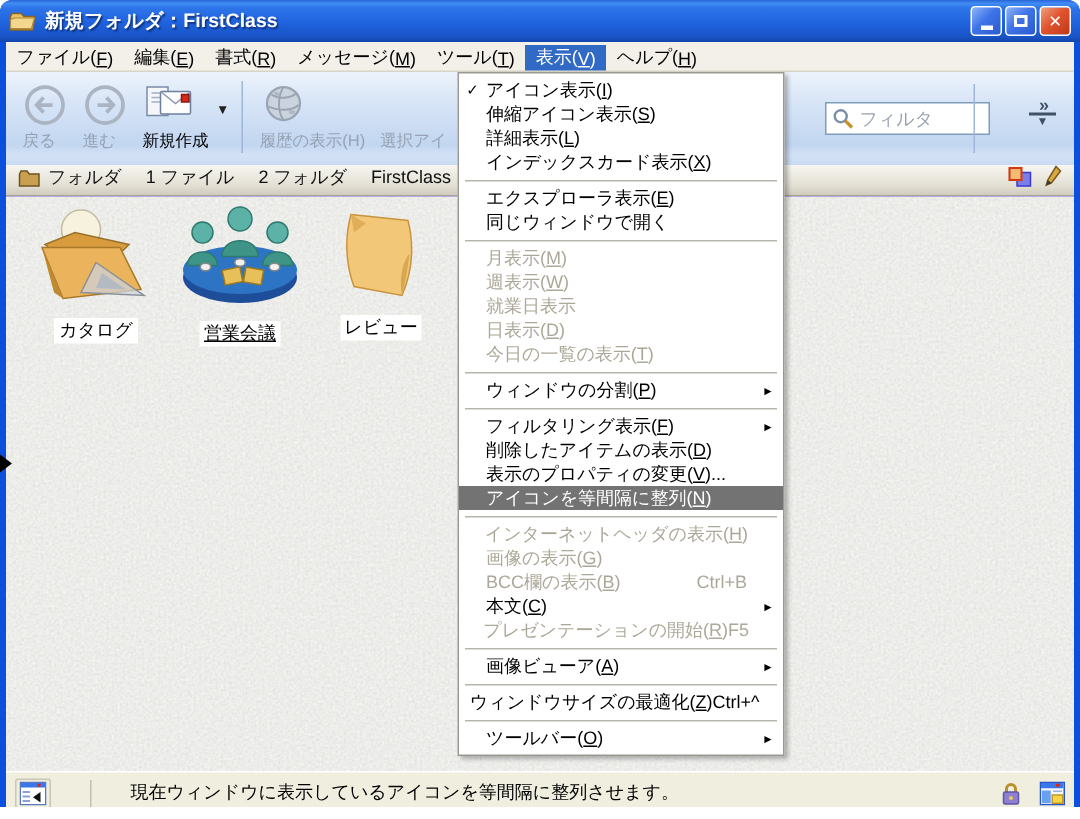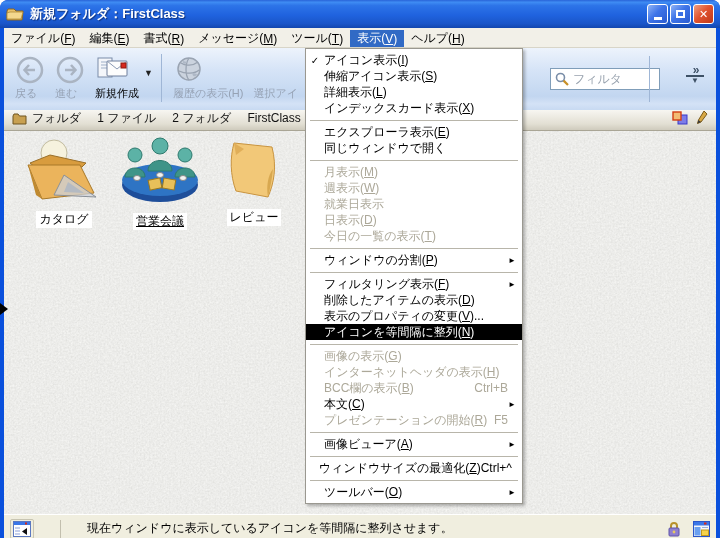--- a/index.html
+++ b/index.html
@@ -56,24 +56,24 @@
   .dlabel { display:inline-block; background:#fff; padding:0 3px; font-size:12px; color:#000; margin-top:2px; }
   .pane-arrow { position:absolute; left:0; top:303px; width:0; height:0; border-left:8px solid #000;
     border-top:6px solid transparent; border-bottom:6px solid transparent; z-index:5; }
 
   
   .popup { position:absolute; left:305px; top:48px; width:218px; background:#fff; border:1px solid #9A9890;
     box-shadow:2px 2px 3px rgba(0,0,0,.28); z-index:20; padding:3px 0; font-size:12px; }
   .mrow { display:flex; align-items:center; height:16px; color:#000; }
   .mrow .chk { width:18px; text-align:center; font-size:10px; }
   .mrow .mlabel { flex:1; white-space:nowrap; }
-  .mrow .msc { margin-right:0; color:#000; }
+  .mrow .msc { margin-right:10px; color:#000; }
   .mrow .marr { width:14px; font-size:8px; color:#000; }
   .mrow.dis, .mrow.dis .msc, .mrow.dis .marr { color:#ACA899; }
-  .mrow.hl { background:#000000; color:#fff; }
+  .mrow.hl { background:#737373; color:#fff; }
   .mrow.hl .msc,.mrow.hl .marr { color:#fff; }
   .msep { height:1px; background:#B8B5AA; margin:3.5px 4px; }
 
   
   .statusbar { height:28px; margin:0 4px 4px 4px; background:#F0EEDF; display:flex; align-items:center; padding:0 6px; font-size:12px; color:#000; border-top:1px solid #fff;gap:16px; }
   .sb-btn { width:24px; height:20px; display:flex; align-items:center; justify-content:center; background:#F0EEDF;
     border:1px solid #C8C5B2; border-radius:2px; }
   .sb-sep { width:1px; height:18px; background:#C2BFAE; margin:0 10px; }
   .sb-right { margin-left:auto; display:flex; gap:12px; align-items:center; }
 </style>
@@ -350,27 +350,27 @@
       </div>
       <div class="mrow hl">
         <span class="chk"></span>
         <span class="mlabel">アイコンを等間隔に整列(<u>N</u>)</span>
         <span class="msc"></span>
         <span class="marr"></span>
       </div>
       <div class="msep"></div>
       <div class="mrow dis">
         <span class="chk"></span>
+        <span class="mlabel">インターネットヘッダの表示(<u>H</u>)</span>
+        <span class="msc"></span>
+        <span class="marr"></span>
+      </div>
+      <div class="mrow dis">
+        <span class="chk"></span>
         <span class="mlabel">画像の表示(<u>G</u>)</span>
-        <span class="msc"></span>
-        <span class="marr"></span>
-      </div>
-      <div class="mrow dis">
-        <span class="chk"></span>
-        <span class="mlabel">インターネットヘッダの表示(<u>H</u>)</span>
         <span class="msc"></span>
         <span class="marr"></span>
       </div>
       <div class="mrow dis">
         <span class="chk"></span>
         <span class="mlabel">BCC欄の表示(<u>B</u>)</span>
         <span class="msc">Ctrl+B</span>
         <span class="marr"></span>
       </div>
       <div class="mrow">

